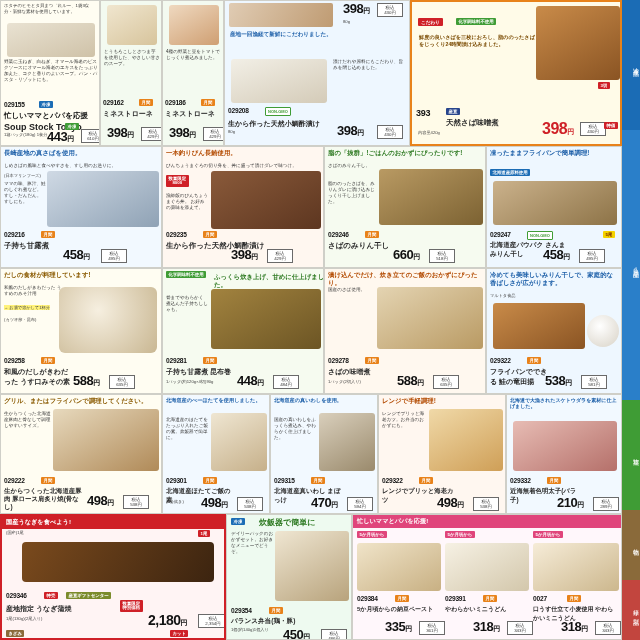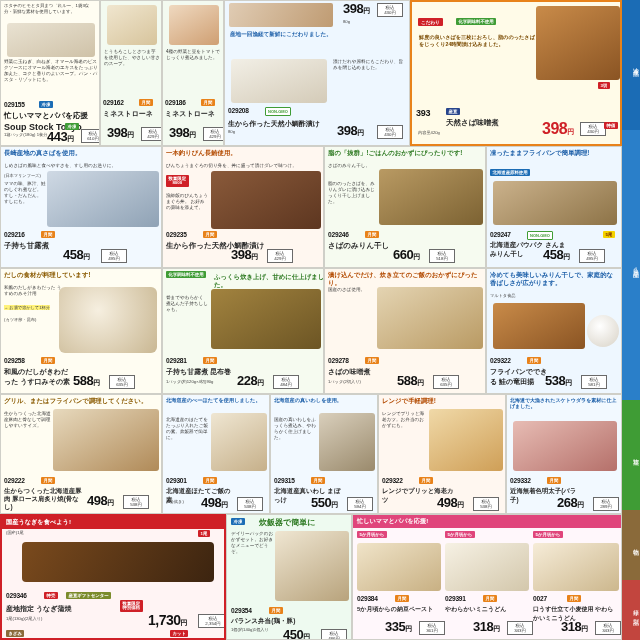--- a/index.html
+++ b/index.html
@@ -210,21 +210,21 @@
 
   <div class="cell" style="left:162px;top:268px;width:162px;height:126px;background:#f6fbf0;">
     <div class="chip green" style="left:3px;top:2px;white-space:pre-line;">化学調味料不使用</div>
     <div class="hd" style="position:absolute;left:48px;top:2px;width:112px;color:#2e7a22;">ふっくら炊き上げ、甘めに仕上げました。</div>
     <div class="photo" style="left:48px;top:20px;width:110px;height:60px;background:linear-gradient(150deg,#a2833f,#6c5524);border-radius:3px;"></div>
     <div class="desc" style="left:3px;top:26px;width:42px;">骨までやわらかく煮込んだ子持ちししゃも。</div>
     <div class="code" style="left:3px;top:88px;">029281</div>
     <span class="chip orange" style="left:40px;top:88px;">月間</span>
     <div style="position:absolute;left:3px;top:98px;font-size:7px;font-weight:bold;width:74px;">子持ち甘露煮 昆布巻</div>
     <div class="cap" style="left:3px;top:110px;">1パック(約120g×4切)90g</div>
-    <div class="price" style="left:74px;top:104px;"><span class="big">228</span><span class="yen">円</span></div>
+    <div class="price" style="left:74px;top:104px;"><span class="big">448</span><span class="yen">円</span></div>
     <div class="taxbox" style="left:110px;top:106px;width:20px;white-space:pre-line;">税込
 484円</div>
   </div>
 
   <div class="cell" style="left:324px;top:268px;width:162px;height:126px;background:#fff8ef;">
     <div class="hd" style="color:#b34a00;">漬け込んでだけ、炊き立てのご飯のおかずにぴったり。</div>
     <div class="desc" style="left:3px;top:18px;width:48px;">国産のさば使用。</div>
     <div class="photo" style="left:52px;top:18px;width:106px;height:62px;background:linear-gradient(150deg,#e4d4b2,#b99a63);border-radius:3px;"></div>
     <div class="code" style="left:3px;top:88px;">029278</div>
     <span class="chip orange" style="left:40px;top:88px;">月間</span>
@@ -273,21 +273,21 @@
 538円</div>
   </div>
 
   <div class="cell" style="left:270px;top:394px;width:108px;height:120px;background:#f2f9ff;">
     <div class="hd" style="color:#1b5ea8;font-size:5.2px;">北海道産の真いわしを使用。</div>
     <div class="desc" style="left:3px;top:22px;width:44px;">国産の真いわしをふっくら煮込み、やわらかく仕上げました。</div>
     <div class="photo" style="left:48px;top:18px;width:56px;height:58px;background:linear-gradient(150deg,#d9cfbc,#9a8a6c);border-radius:3px;"></div>
     <div class="code" style="left:3px;top:82px;">029315</div>
     <span class="chip orange" style="left:40px;top:82px;">月間</span>
     <div style="position:absolute;left:3px;top:92px;font-size:6.4px;font-weight:bold;width:70px;">北海道産真いわし まぼっけ</div>
-    <div class="price" style="left:40px;top:100px;"><span class="big">550</span><span class="yen">円</span></div>
+    <div class="price" style="left:40px;top:100px;"><span class="big">470</span><span class="yen">円</span></div>
     <div class="taxbox" style="left:76px;top:102px;width:20px;white-space:pre-line;">税込
 594円</div>
   </div>
 
   <div class="cell" style="left:378px;top:394px;width:128px;height:120px;background:#fff7f0;">
     <div class="hd" style="color:#b34a00;">レンジで手軽調理!</div>
     <div class="desc" style="left:3px;top:16px;width:44px;">レンジでプリッと海老カツ。お弁当のおかずにも。</div>
     <div class="photo" style="left:50px;top:14px;width:74px;height:62px;background:linear-gradient(150deg,#f0d9a8,#cf9f57);border-radius:3px;"></div>
     <div class="code" style="left:3px;top:82px;">029322</div>
     <span class="chip orange" style="left:40px;top:82px;">月間</span>
@@ -296,38 +296,38 @@
     <div class="taxbox" style="left:94px;top:102px;width:20px;white-space:pre-line;">税込
 538円</div>
   </div>
 
   <div class="cell" style="left:506px;top:394px;width:116px;height:120px;background:#f2f9ff;">
     <div class="hd" style="color:#1b5ea8;font-size:5px;">北海道で大漁されたスケトウダラを素材に仕上げました。</div>
     <div class="photo" style="left:6px;top:26px;width:104px;height:50px;background:linear-gradient(150deg,#e7bcb4,#b5706a);border-radius:3px;"></div>
     <div class="code" style="left:3px;top:82px;">029332</div>
     <span class="chip orange" style="left:40px;top:82px;">月間</span>
     <div style="position:absolute;left:3px;top:92px;font-size:6.4px;font-weight:bold;width:70px;">近海無着色明太子(バラ子)</div>
-    <div class="price" style="left:50px;top:100px;"><span class="big">268</span><span class="yen">円</span></div>
+    <div class="price" style="left:50px;top:100px;"><span class="big">210</span><span class="yen">円</span></div>
     <div class="taxbox" style="left:86px;top:102px;width:20px;white-space:pre-line;">税込
 289円</div>
   </div>
 
   <div class="cell" style="left:0;top:514px;width:226px;height:126px;background:#fff4f4;border:2px solid #cf2027;">
     <div class="band" style="left:0;top:0;width:226px;background:#cf2027;">国産うなぎを食べよう!</div>
     <div class="cap" style="left:4px;top:14px;">(国産)1尾</div>
     <div class="chip red" style="left:196px;top:14px;">1尾</div>
     <div class="photo" style="left:20px;top:26px;width:192px;height:40px;background:linear-gradient(120deg,#7a4a1d,#3c2410);border-radius:4px;"></div>
     <div class="code" style="left:4px;top:76px;">029346</div>
     <span class="chip red" style="left:42px;top:76px;">特売</span>
     <span class="chip olive" style="left:64px;top:76px;">産直ギフトセンター</span>
     <div style="position:absolute;left:4px;top:88px;font-size:7px;font-weight:bold;">産地指定 うなぎ蒲焼</div>
     <div class="cap" style="left:4px;top:100px;">1尾(130g)(2尾入り)</div>
     <div class="chip red" style="left:118px;top:84px;white-space:pre-line;text-align:center;">数量限定
 特別価格</div>
-    <div class="price" style="left:146px;top:96px;"><span class="big" style="font-size:14px">1,730</span><span class="yen">円</span></div>
+    <div class="price" style="left:146px;top:96px;"><span class="big" style="font-size:14px">2,180</span><span class="yen">円</span></div>
     <div class="taxbox" style="left:196px;top:98px;width:24px;white-space:pre-line;">税込
 2,354円</div>
     <div class="chip olive" style="left:4px;top:114px;background:#8a6a3a;">きざみ</div>
     <div class="chip red" style="left:168px;top:114px;">カット</div>
   </div>
 
   <div class="cell" style="left:226px;top:514px;width:126px;height:126px;background:#eefaf0;">
     <span class="chip blue" style="left:4px;top:3px;">冷凍</span>
     <div style="position:absolute;left:32px;top:2px;font-size:8px;font-weight:bold;color:#2e7a22;">炊飯器で簡単に</div>
     <div class="desc" style="left:4px;top:16px;width:44px;">デイリーパックのおかずセット。お好きなメニューでどうぞ。</div>

